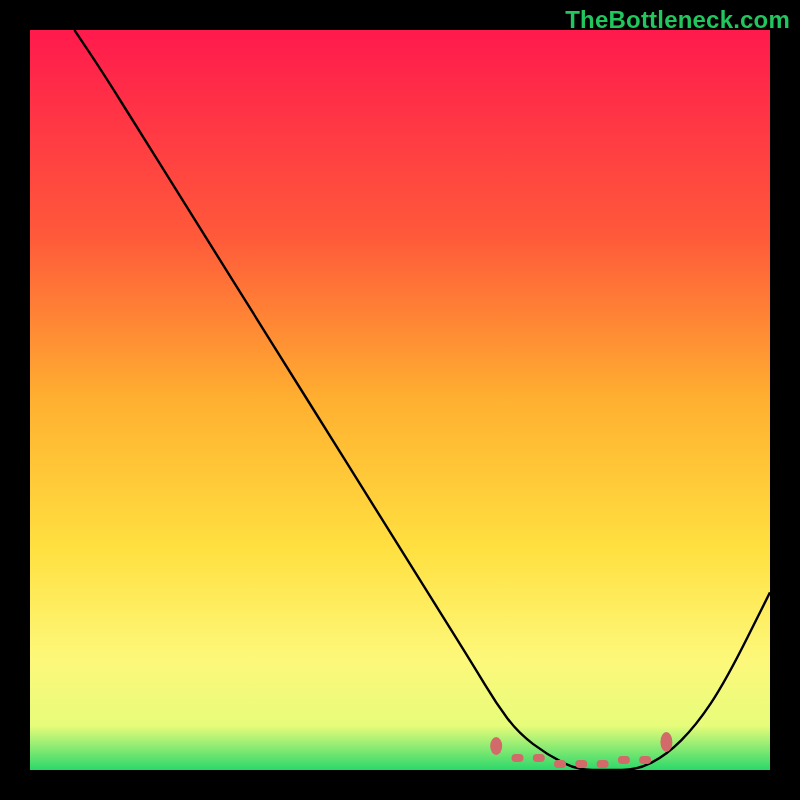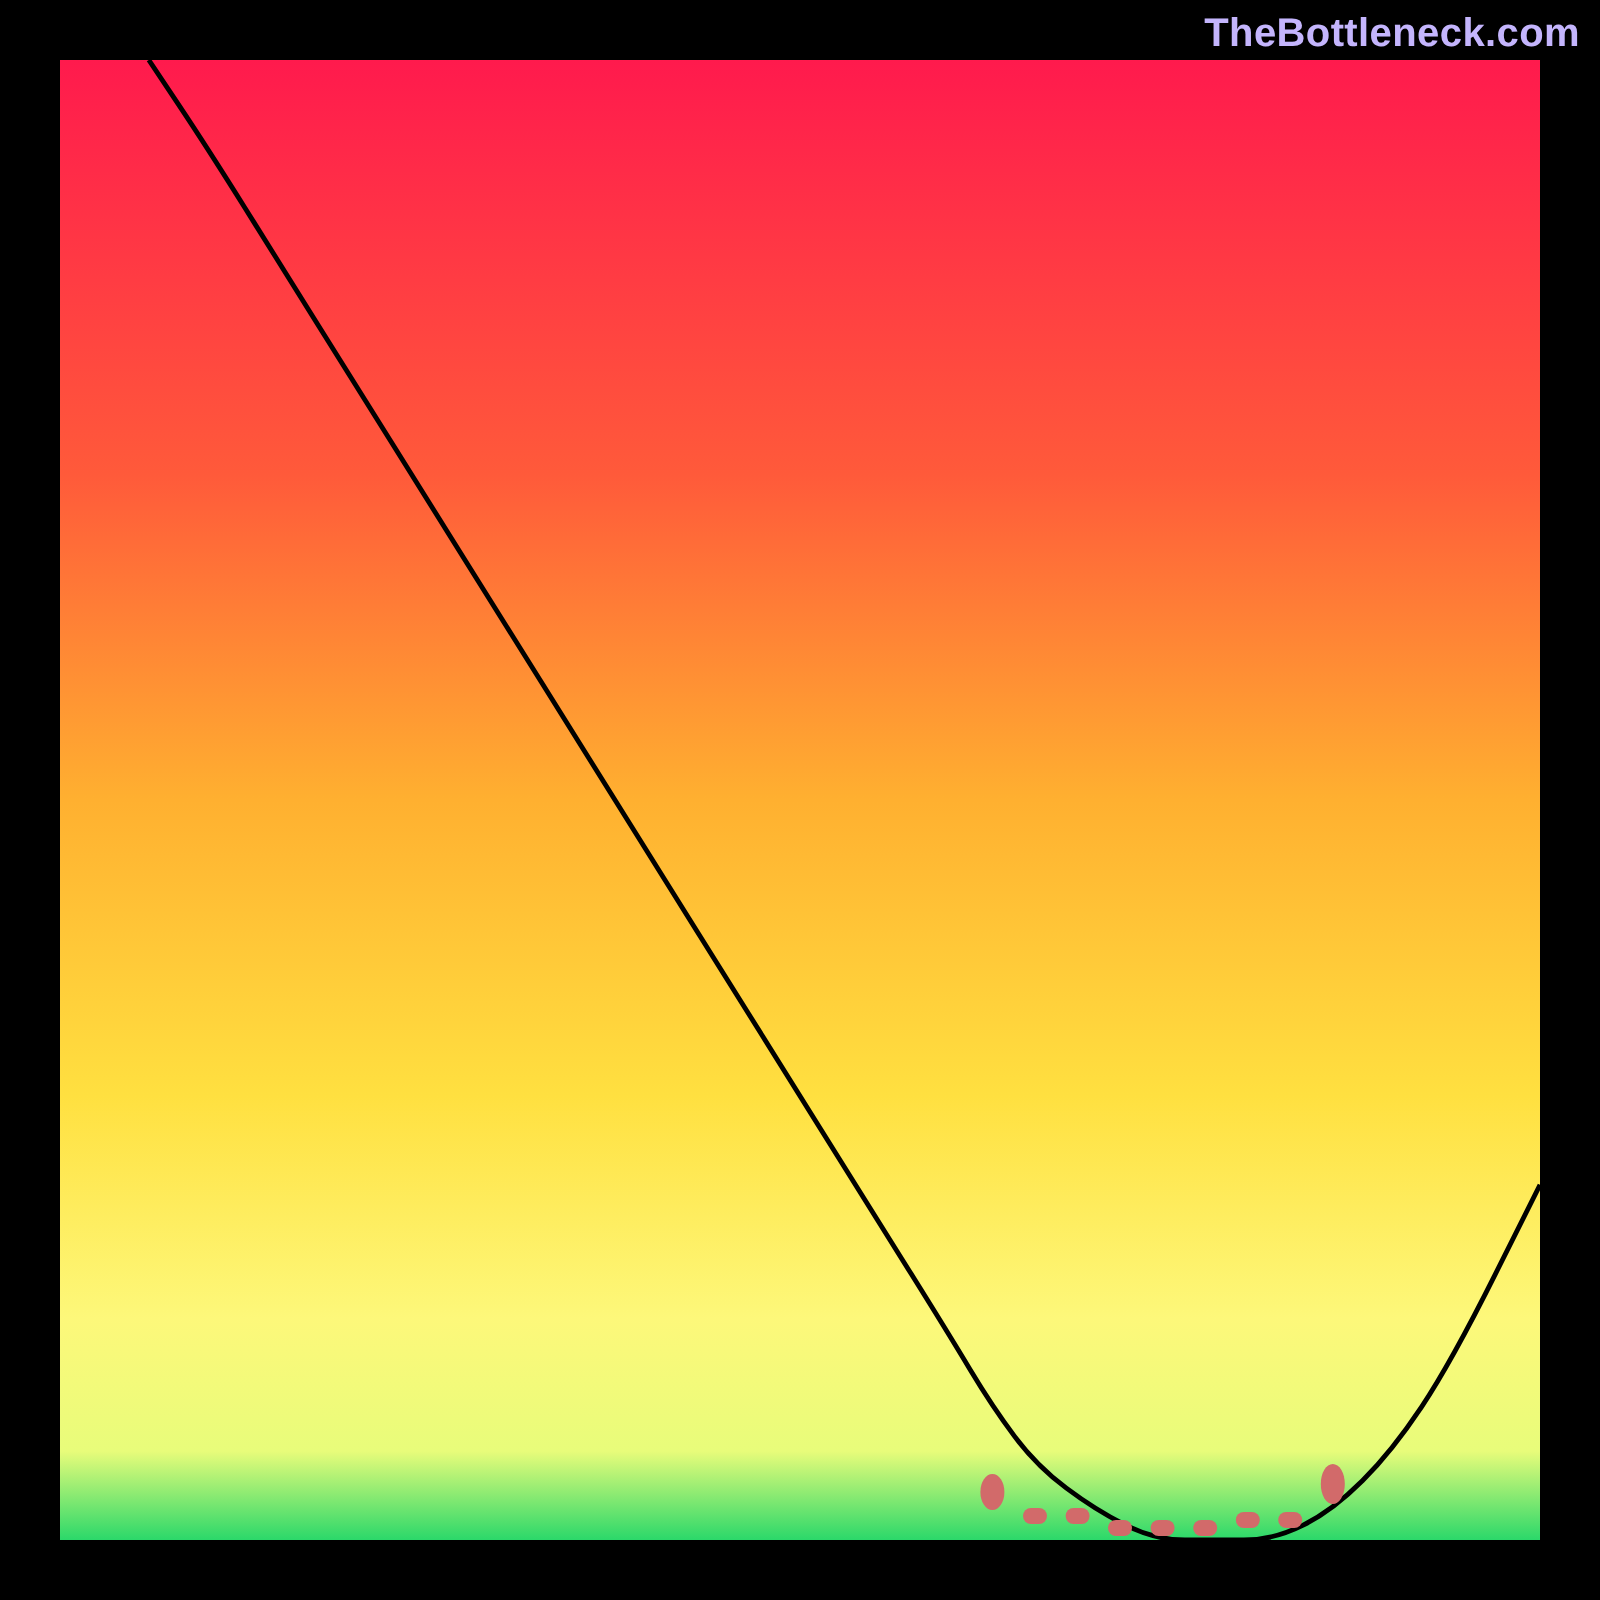--- a/index.html
+++ b/index.html
@@ -14,22 +14,22 @@
   .outer {
     width: 800px;
     height: 800px;
     background: #000;
     position: relative;
   }
   .watermark {
     position: absolute;
     top: 6px;
     right: 10px;
-    color: #c4b5fd;
-    font-size: 20px;
+    color: #22c55e;
+    font-size: 24px;
     font-weight: 600;
     letter-spacing: 0.2px;
     z-index: 10;
   }
   .plot {
     position: absolute;
     left: 30px;
     top: 30px;
     width: 740px;
     height: 740px;

